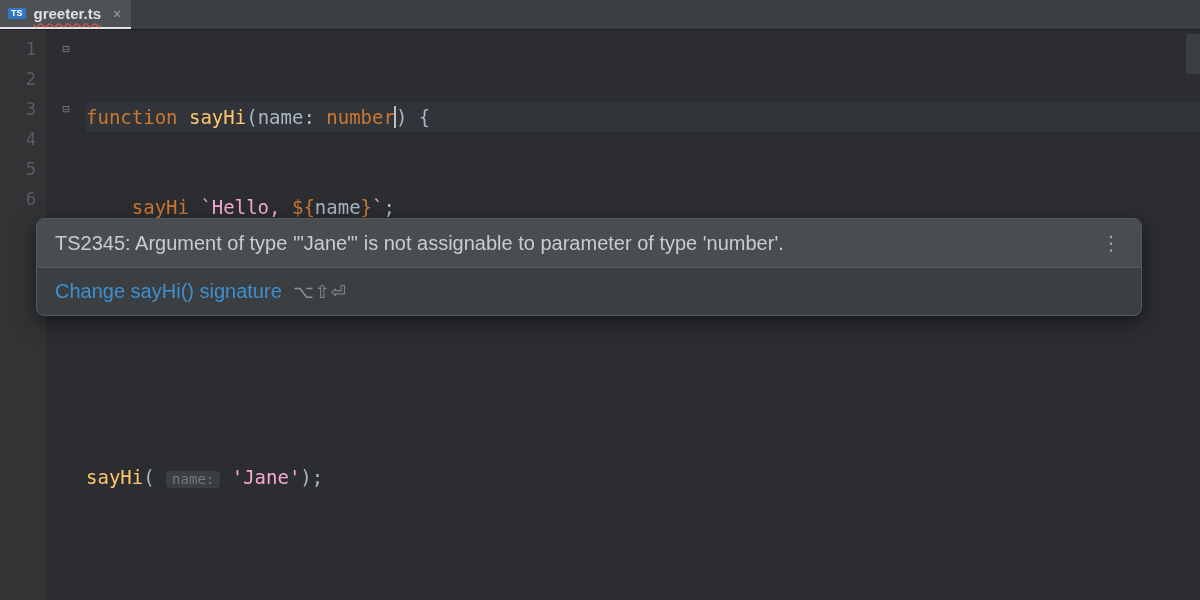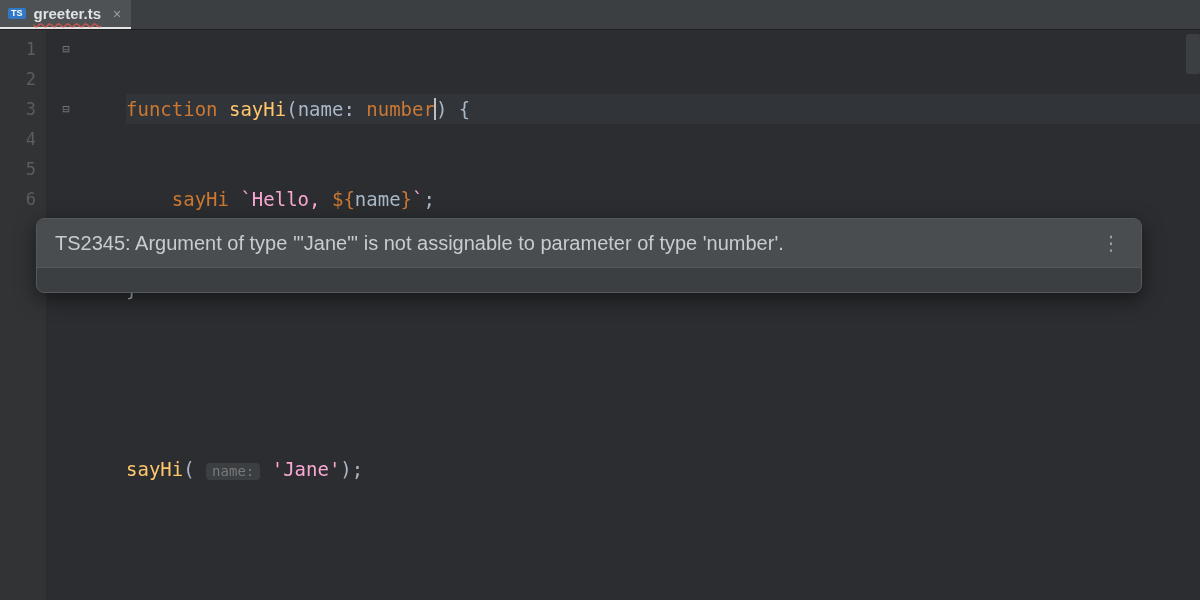--- a/index.html
+++ b/index.html
@@ -76,25 +76,24 @@
     padding-top: 4px;
     line-height: 30px;
     font-size: 12px;
     color: #6F737A;
     user-select: none;
     position: relative;
   }
   .fold-col div { height: 30px; display:flex; align-items:center; justify-content:center; }
   .code {
     flex: 1;
-    padding-top: 4px;
+    padding-top: 12px;
     font-size: 19px;
     line-height: 30px;
     white-space: pre;
-    margin-left: 40px;
   }
   .code .line { height: 30px; }
   .code .line.hl { background: rgba(50,53,58,0.9); }
 
   
   .kw { color: #CC7832; }
   .fn { color: #FFC66D; }
   .pr { color: #A9B7C6; }
   .ty { color: #CC7832; }
   .st { color: #f9a8d4; }
@@ -222,14 +221,18 @@
 </div>
 
 <div class="scroll-hint"></div>
 
 <div class="tooltip">
   <div class="tooltip-head">
     <span>TS2345: Argument of type '"Jane"' is not assignable to parameter of type 'number'.</span>
     <span class="kebab">⋮</span>
   </div>
   <div class="tooltip-actions">
+    <span>
+      <a>Change sayHi() signature</a>
+      &nbsp;<span class="shortcut">⌥⇧⏎</span>
+    </span>
   </div>
 </div>
 
 </body></html>

